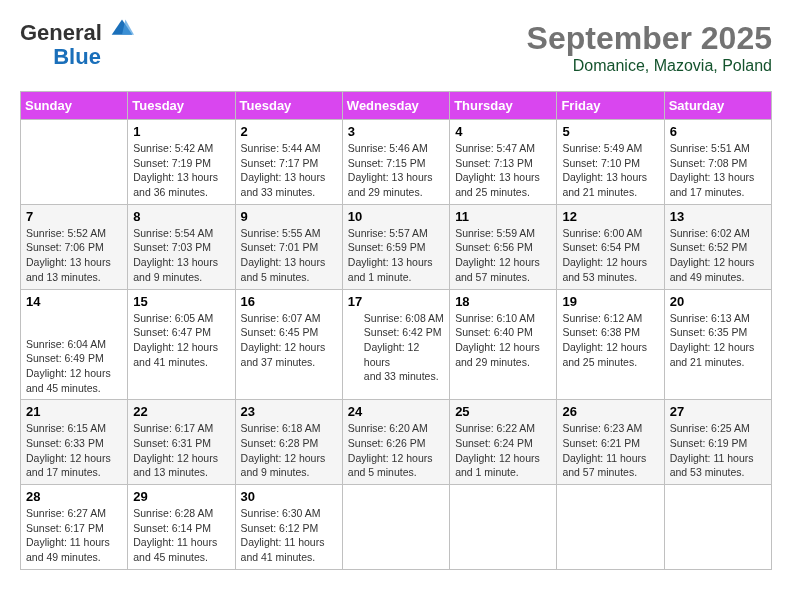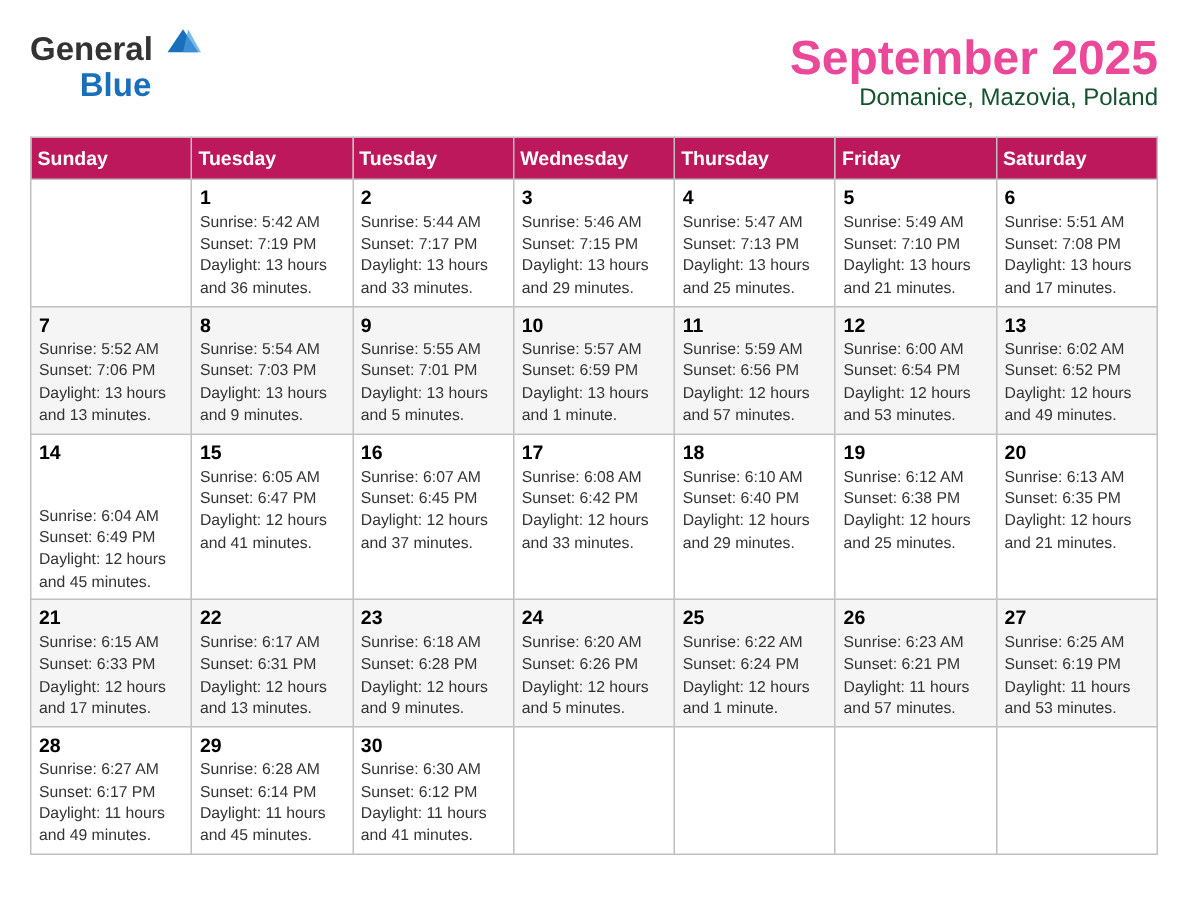--- a/index.html
+++ b/index.html
@@ -33,33 +33,33 @@
       height: 24px;
       margin-left: 2px;
       margin-top: -4px;
     }
     .title-area {
       text-align: right;
     }
     .month-title {
       font-size: 32px;
       font-weight: bold;
-      color: #ec4899;
+      color: #737373;
     }
     .location {
       font-size: 16px;
       color: #14532d;
     }
     table {
       width: 100%;
       border-collapse: collapse;
       font-size: 11px;
     }
     thead tr th {
-      background-color: #be185d;
+      background-color: #d946ef;
       color: #fff;
       padding: 6px 4px;
       text-align: left;
       font-size: 13px;
       font-weight: bold;
       border: 1px solid #c0c0c0;
     }
     tbody tr td {
       border: 1px solid #c0c0c0;
       vertical-align: top;
@@ -238,21 +238,21 @@
         </td>
         <td>
           <span class="day-num">16</span>
           <div class="cell-info" style="white-space: pre-line;">Sunrise: 6:07 AM
 Sunset: 6:45 PM
 Daylight: 12 hours
 and 37 minutes.</div>
         </td>
         <td>
           <span class="day-num">17</span>
-          <div class="cell-info" style="white-space: pre-line;">Sunrise: 6:08 AM
+          <div class="cell-info" style="white-space: pre-line; margin-left: 16px;">Sunrise: 6:08 AM
 Sunset: 6:42 PM
 Daylight: 12 hours
 and 33 minutes.</div>
         </td>
         <td>
           <span class="day-num">18</span>
           <div class="cell-info" style="white-space: pre-line;">Sunrise: 6:10 AM
 Sunset: 6:40 PM
 Daylight: 12 hours
 and 29 minutes.</div>

